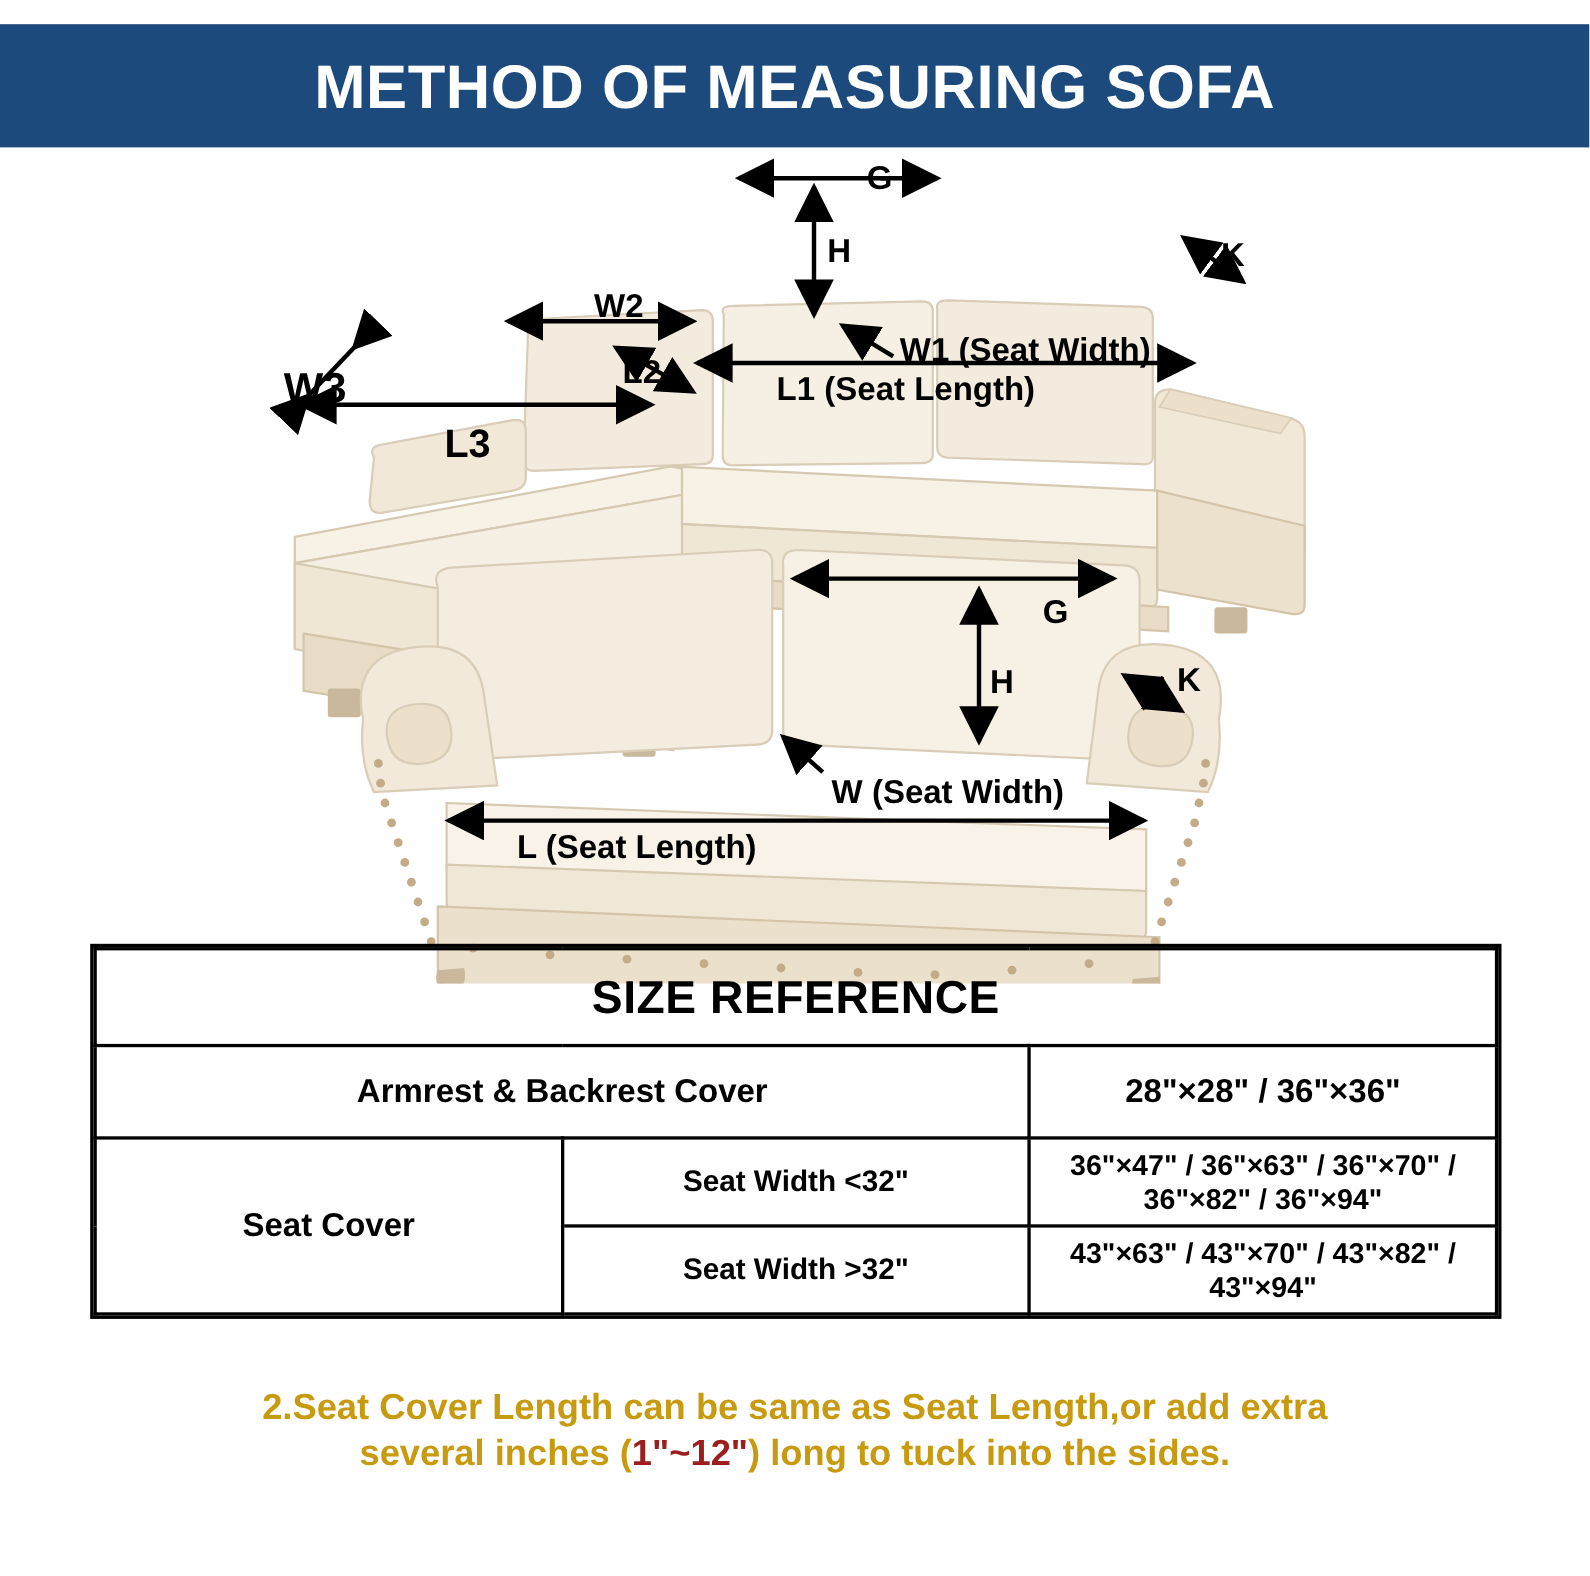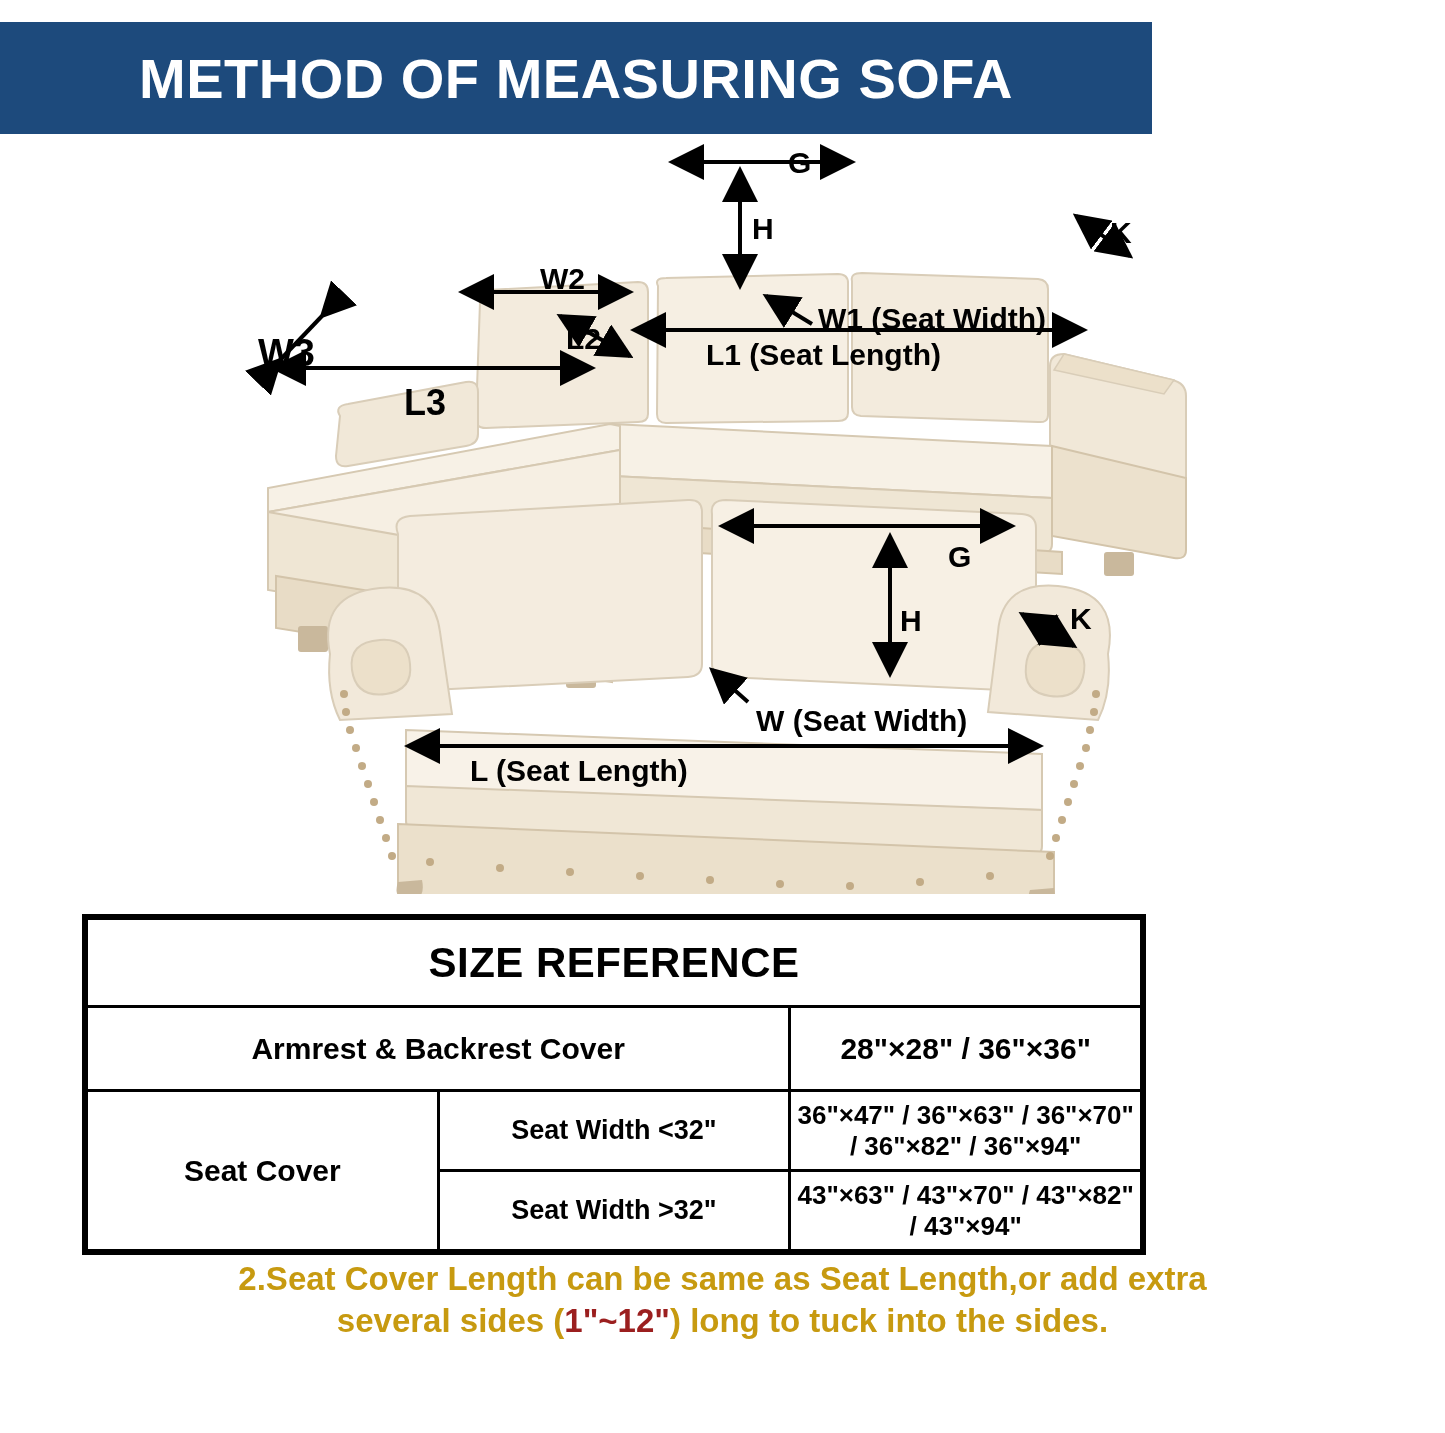--- a/index.html
+++ b/index.html
@@ -13,21 +13,21 @@
   #page {
     position: relative;
     width: 1445px; height: 1433px;
     background: #ffffff;
   }
 
   
   .header-bar {
     position: absolute;
     left: 0; top: 22px;
-    width: 1152px; height: 112px;
+    width: 1445px; height: 112px;
     background: #1d4a7c;
     display: flex;
     align-items: center;
     justify-content: center;
   }
   .header-title {
     color: #ffffff;
     font-size: 56px;
     font-weight: bold;
     letter-spacing: 0.5px;
@@ -46,22 +46,22 @@
     position: absolute;
     font-family: "Liberation Sans", sans-serif;
     font-weight: bold;
     color: #000000;
     white-space: nowrap;
   }
 
   
   .table-wrap {
     position: absolute;
-    left: 82px; top: 914px;
-    width: 1064px;
+    left: 82px; top: 858px;
+    width: 1283px;
     border: 3px solid #000000;
   }
   table.sizeref {
     width: 100%;
     border-collapse: collapse;
     table-layout: fixed;
   }
   table.sizeref td {
     border: 3px solid #000000;
     text-align: center;
@@ -292,16 +292,16 @@
         <tr>
           <td class="sub-label">Seat Width &gt;32"</td>
           <td class="sub-value">43"×63" / 43"×70" / 43"×82" / 43"×94"</td>
         </tr>
       </tbody>
     </table>
   </div>
 
   <div class="notes">
     <span class="line">2.Seat Cover Length can be same as Seat Length,or add extra</span>
-    <span class="line"><span>several sides (</span><span class="accent">1"~12"</span><span>) long to tuck into the sides.</span></span>
+    <span class="line"><span>several inches (</span><span class="accent">1"~12"</span><span>) long to tuck into the sides.</span></span>
   </div>
 
 </div>
 
 </body></html>

